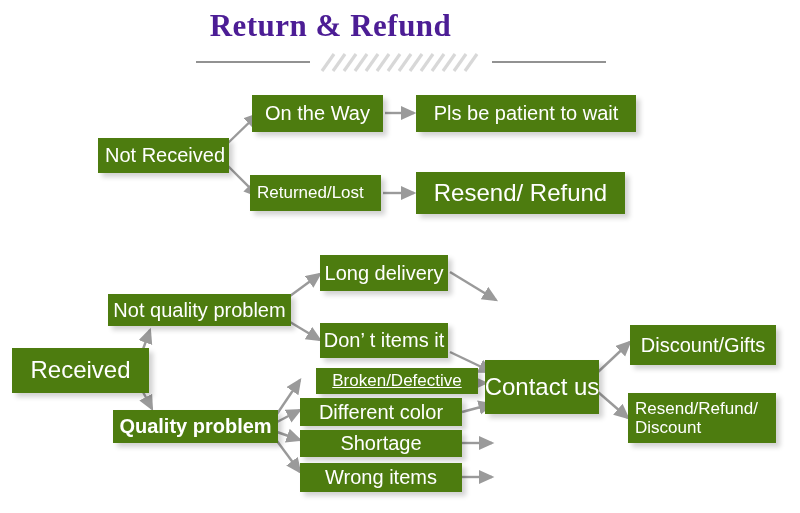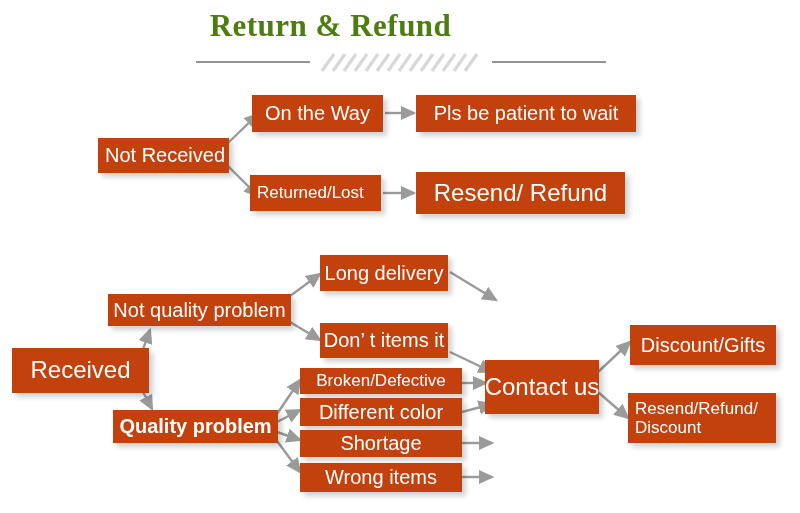--- a/index.html
+++ b/index.html
@@ -20,21 +20,21 @@
   .title {
     position: absolute;
     left: 0;
     top: 8px;
     width: 661px;
     text-align: center;
     font-family: "Liberation Serif", serif;
     font-weight: bold;
     font-size: 31px;
     letter-spacing: 0.5px;
-    color: #4d7c0f;
+    color: #4c1d95;
   }
   .divider {
     position: absolute;
     left: 0;
     top: 52px;
     width: 800px;
     height: 20px;
   }
 
   
@@ -42,21 +42,21 @@
     position: absolute;
     left: 0;
     top: 0;
     width: 800px;
     height: 513px;
   }
 
   
   .node {
     position: absolute;
-    background: #c2410c;
+    background: #4d7c0f;
     color: #ffffff;
     box-shadow: 4px 4px 5px rgba(0,0,0,0.18);
     display: flex;
     align-items: center;
     justify-content: center;
     text-align: center;
     line-height: 1.12;
     font-size: 17px;
     white-space: pre;
     box-sizing: border-box;
@@ -143,21 +143,21 @@
   <div class="node lg" style="left:12px;  top:348px; width:137px; height:45px;">Received</div>
 
   <div class="node md" style="left:108px; top:294px; width:183px; height:32px;">Not quality problem</div>
 
   <div class="node md" style="left:113px; top:410px; width:165px; height:33px;font-weight:bold;">Quality problem</div>
 
   <div class="node md" style="left:320px; top:255px; width:128px; height:36px;">Long delivery</div>
 
   <div class="node md" style="left:320px; top:323px; width:128px; height:35px;">Don’ t items it</div>
 
-  <div class="node sm" style="left:300px; top:368px; width:162px; height:26px;">Broken/Defective</div>
+  <div class="node sm" style="left:316px; top:368px; width:162px; height:26px;text-decoration:underline;">Broken/Defective</div>
 
   <div class="node md" style="left:300px; top:398px; width:162px; height:28px;">Different color</div>
 
   <div class="node md" style="left:300px; top:430px; width:162px; height:27px;">Shortage</div>
 
   <div class="node md" style="left:300px; top:463px; width:162px; height:29px;">Wrong items</div>
 
   <div class="node lg" style="left:485px; top:360px; width:114px; height:54px;">Contact us</div>
 
   <div class="node md" style="left:630px; top:325px; width:146px; height:40px;">Discount/Gifts</div>

